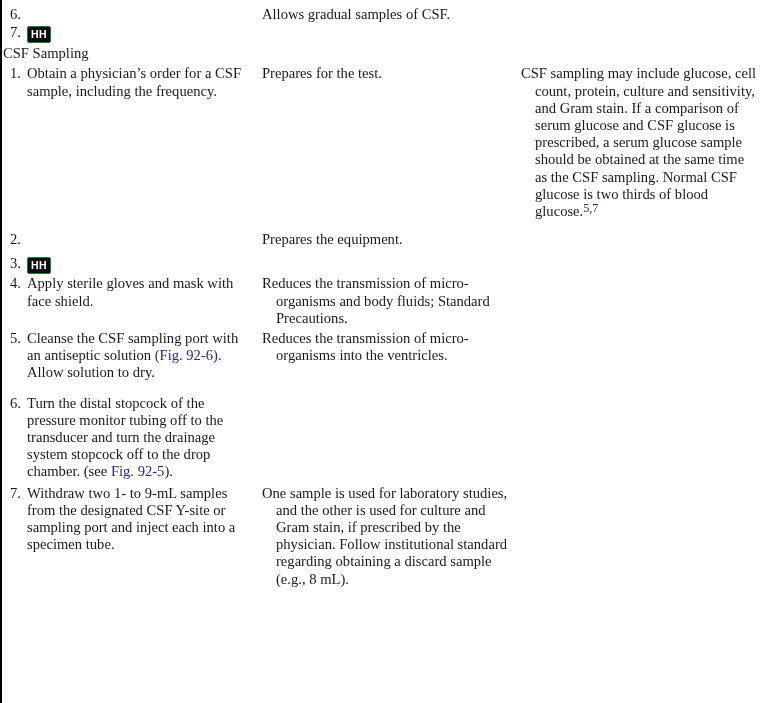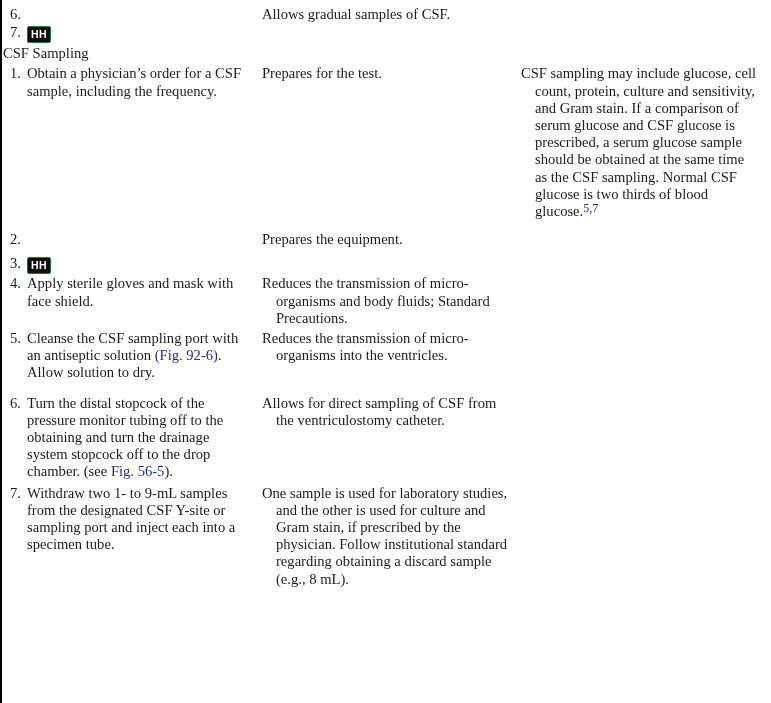--- a/index.html
+++ b/index.html
@@ -123,23 +123,22 @@
     <div class="cell steps-cell">
       <span class="num">5.</span>
       <span class="step-body"><span>Cleanse the CSF sampling port with an antiseptic solution </span><span class="fig-link">(Fig. 92-6)</span><span>. Allow solution to dry.</span></span>
     </div>
     <div class="cell rationale-cell">Reduces the transmission of micro­organisms into the ventricles.</div>
   </div>
 
   <div class="row mt-r6">
     <div class="cell steps-cell">
       <span class="num">6.</span>
-      <span class="step-body"><span>Turn the distal stopcock of the pressure monitor tubing off to the obtaining and turn the drainage system stopcock off to the drop chamber. (see </span><span class="fig-link">Fig. 56-5</span><span>).</span></span>
+      <span class="step-body"><span>Turn the distal stopcock of the pressure monitor tubing off to the transducer and turn the drainage system stopcock off to the drop chamber. (see </span><span class="fig-link">Fig. 92-5</span><span>).</span></span>
     </div>
-    <div class="cell rationale-cell">Allows for direct sampling of CSF from the ventriculostomy catheter.</div>
     <div class="cell considerations-cell"></div>
   </div>
 
   <div class="row mt-r7">
     <div class="cell steps-cell">
       <span class="num">7.</span>
       <span class="step-body">Withdraw two 1- to 9-mL samples from the designated CSF Y-site or sampling port and inject each into a specimen tube.</span>
     </div>
     <div class="cell considerations-cell"><span>One sample is used for laboratory studies, and the other is used for cul­ture and Gram stain, if prescribed by the physician. Follow institutional standard regarding obtaining a discard sample (e.g., 8 mL).</span></div>
   </div>

